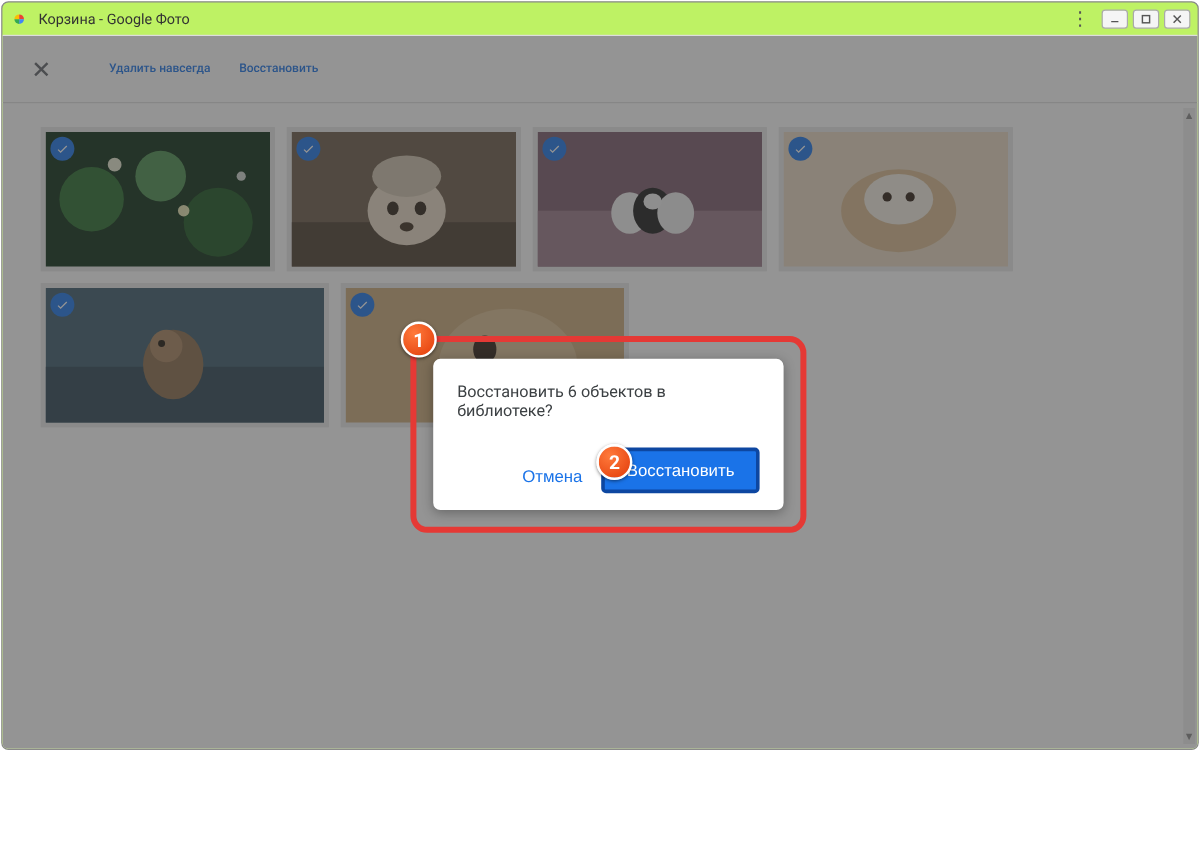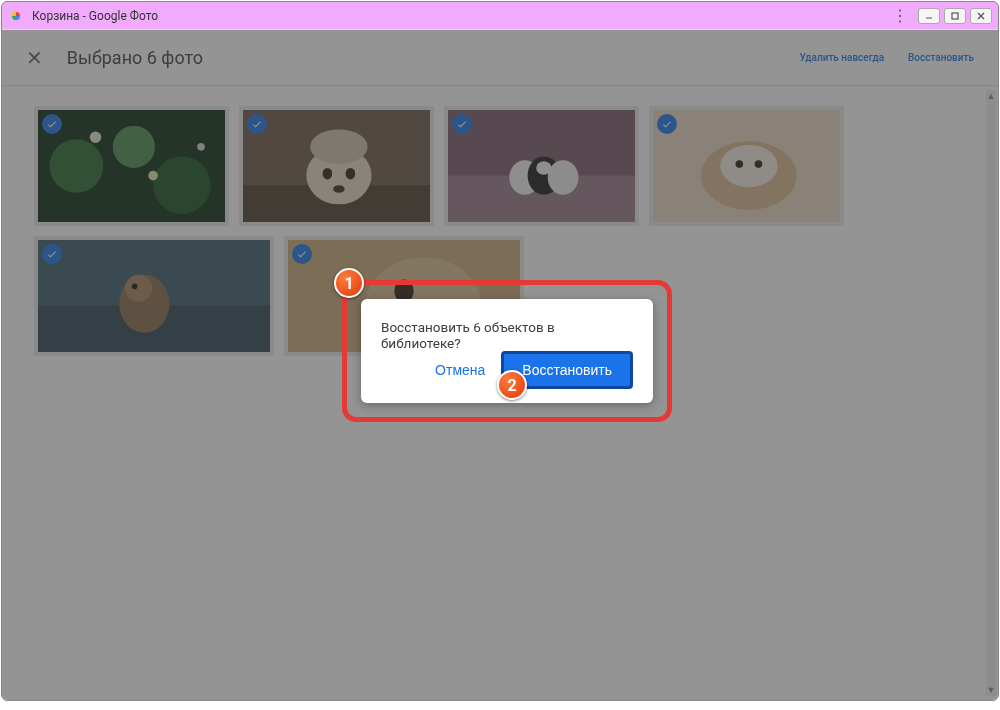--- a/index.html
+++ b/index.html
@@ -8,24 +8,24 @@
     background: #fff;
     width: 1000px;
     height: 710px;
     overflow: hidden;
     position: relative;
   }
   .outer-frame {
     border: 1px solid #888;
     border-radius: 6px;
     width: 998px;
-    height: 700px;
+    height: 624px;
     margin: 1px;
     position: relative;
-    background: #f0abfc;
+    background: #bef264;
     overflow: hidden;
   }
   .titlebar {
     height: 28px;
     display: flex;
     align-items: center;
     padding: 0 6px;
     font-size: 12px;
     color: #333;
     border-bottom: 1px solid #ddd;
@@ -151,25 +151,26 @@
   }
   .dialog-inner {
     background: #fff;
     border-radius: 6px;
     padding: 20px 20px 14px 20px;
     box-shadow: 0 2px 10px rgba(0,0,0,0.3);
   }
   .dialog-msg {
     font-size: 13.5px;
     color: #3c4043;
+    margin-bottom: 22px;
   }
   .dialog-actions {
     display: flex;
     justify-content: flex-end;
-    align-items: center;
+    align-items: flex-end;
     gap: 6px;
   }
   .btn-cancel {
     color: #1a73e8;
     font-size: 14px;
     font-weight: 500;
     padding: 6px 10px;
     cursor: pointer;
     background: none;
     border: none;
@@ -233,21 +234,20 @@
             <line x1="8" y1="2" x2="2" y2="8" stroke="#555" stroke-width="1.2"></line>
           </svg>
       </div>
     </div>
   </div>
 
   <div class="app-body">
 
     <div class="selection-bar">
       <span class="close-x">✕</span>
-      <span class="sel-title">Выбрано 6 фото</span>
       <span class="bar-action">Удалить навсегда</span>
       <span class="bar-action">Восстановить</span>
     </div>
 
     <div class="content">
 
       <div class="grid">
         <div class="thumb">
           <svg class="thumb-img" viewBox="0 0 195 120" preserveAspectRatio="xMidYMid slice">
             <rect width="195" height="120" fill="#0a2a12"></rect>

